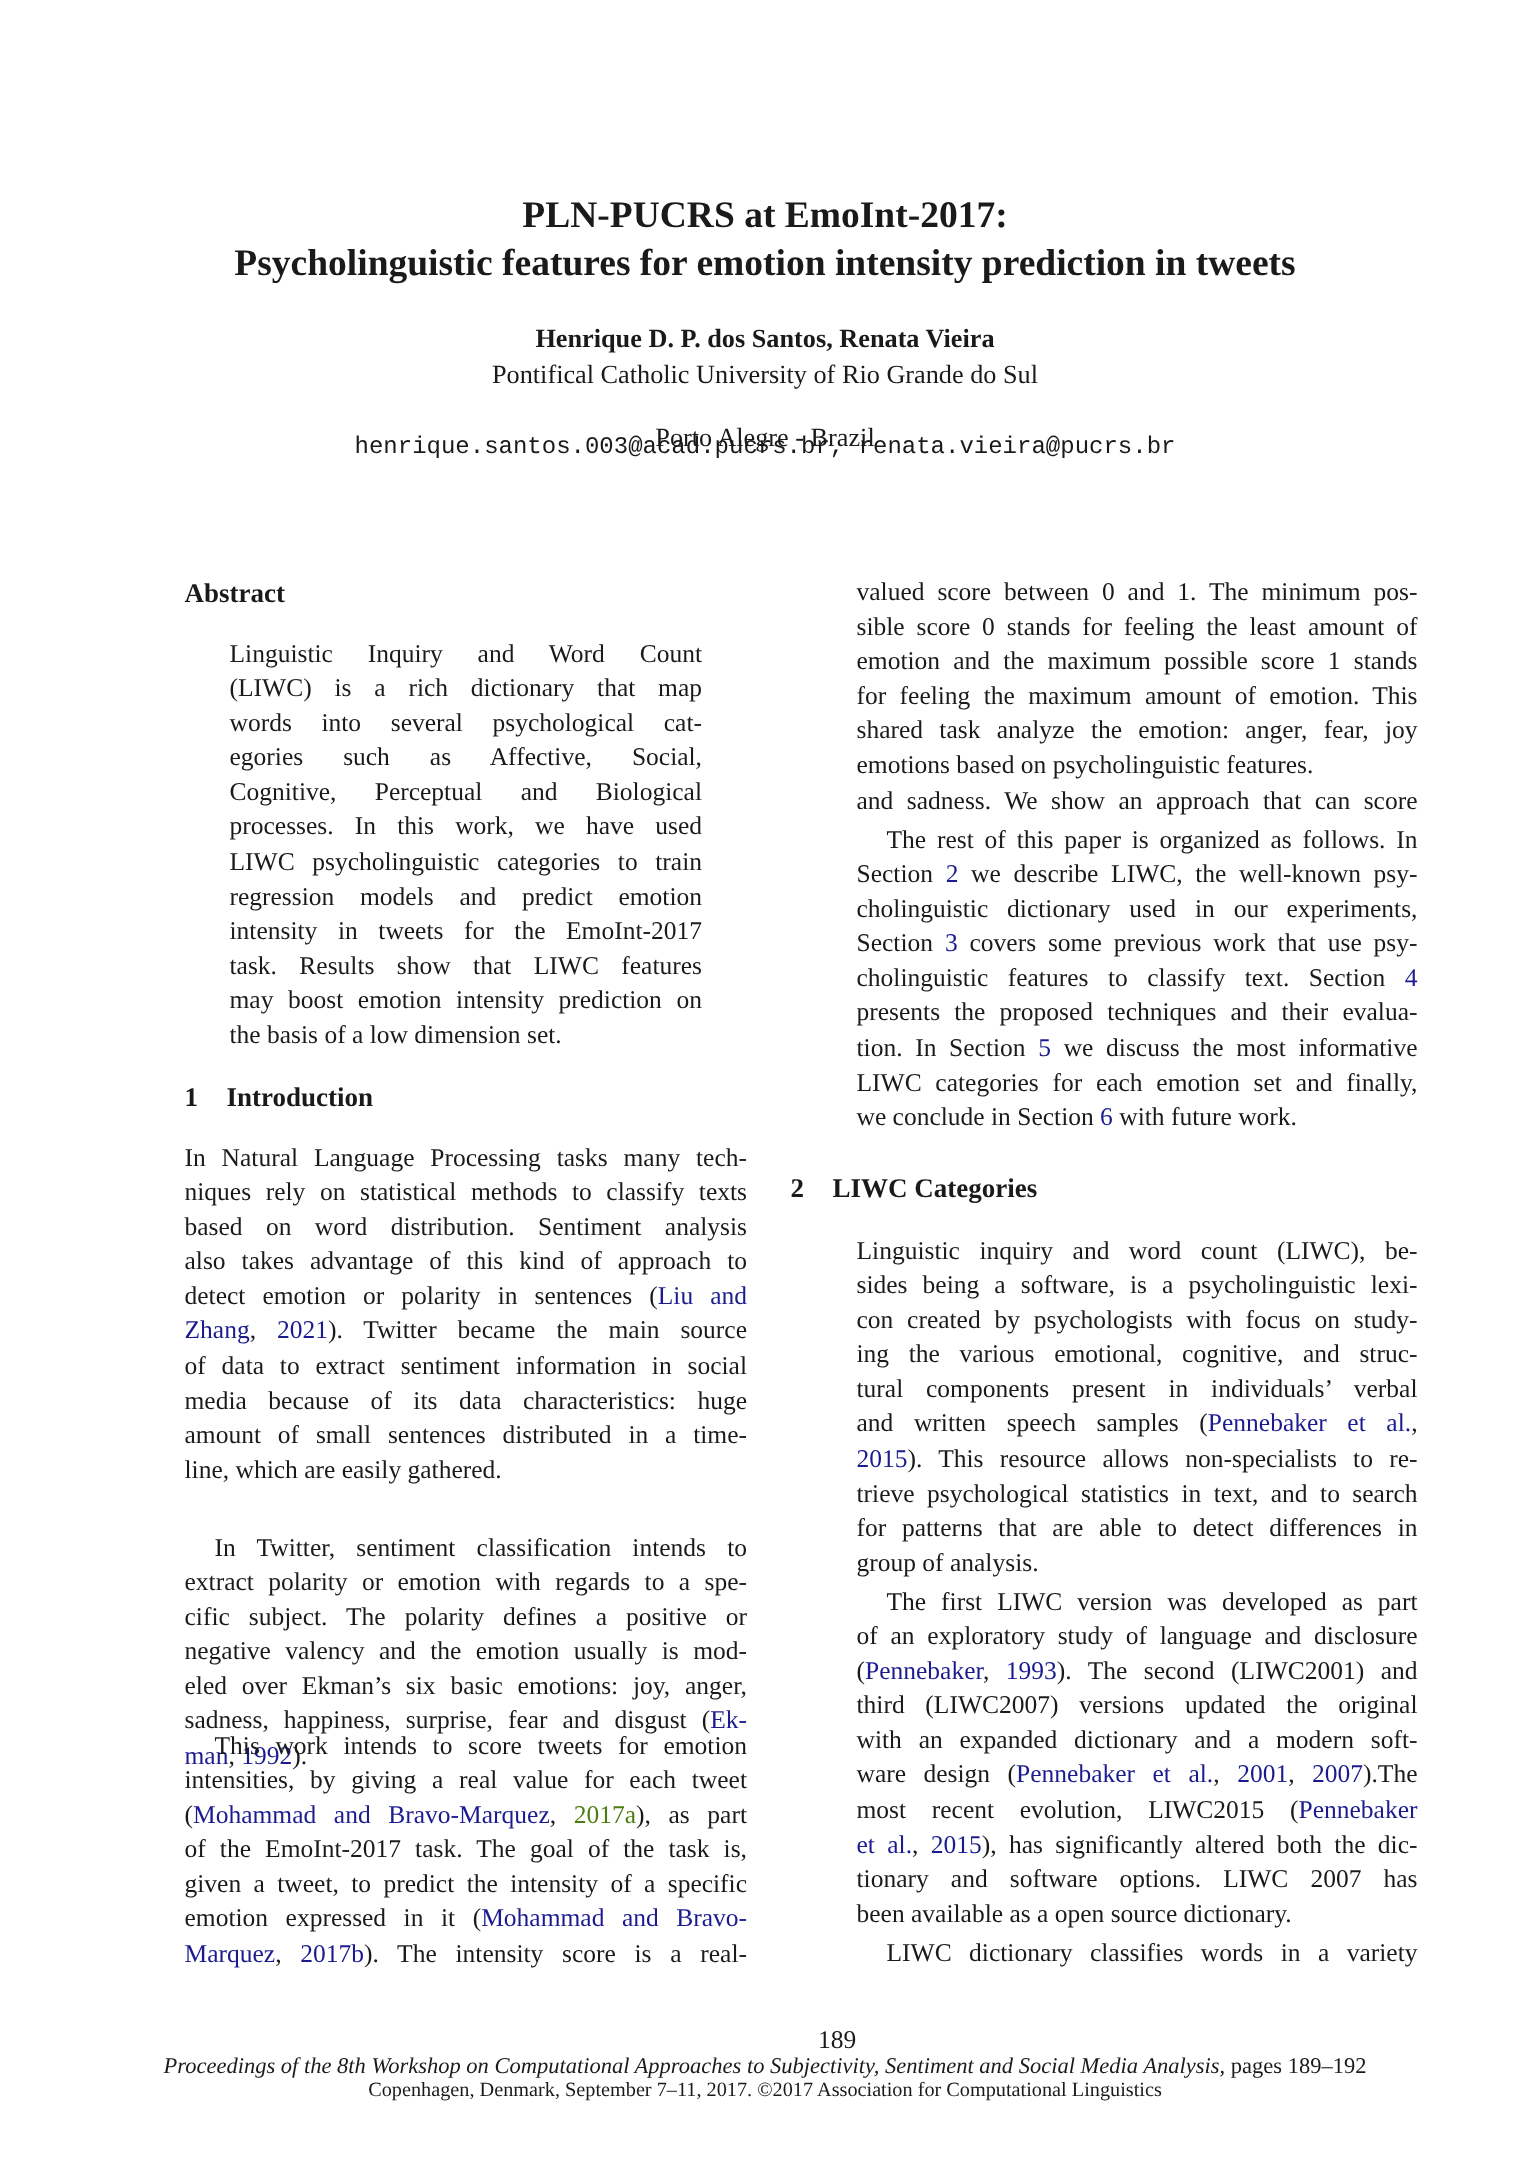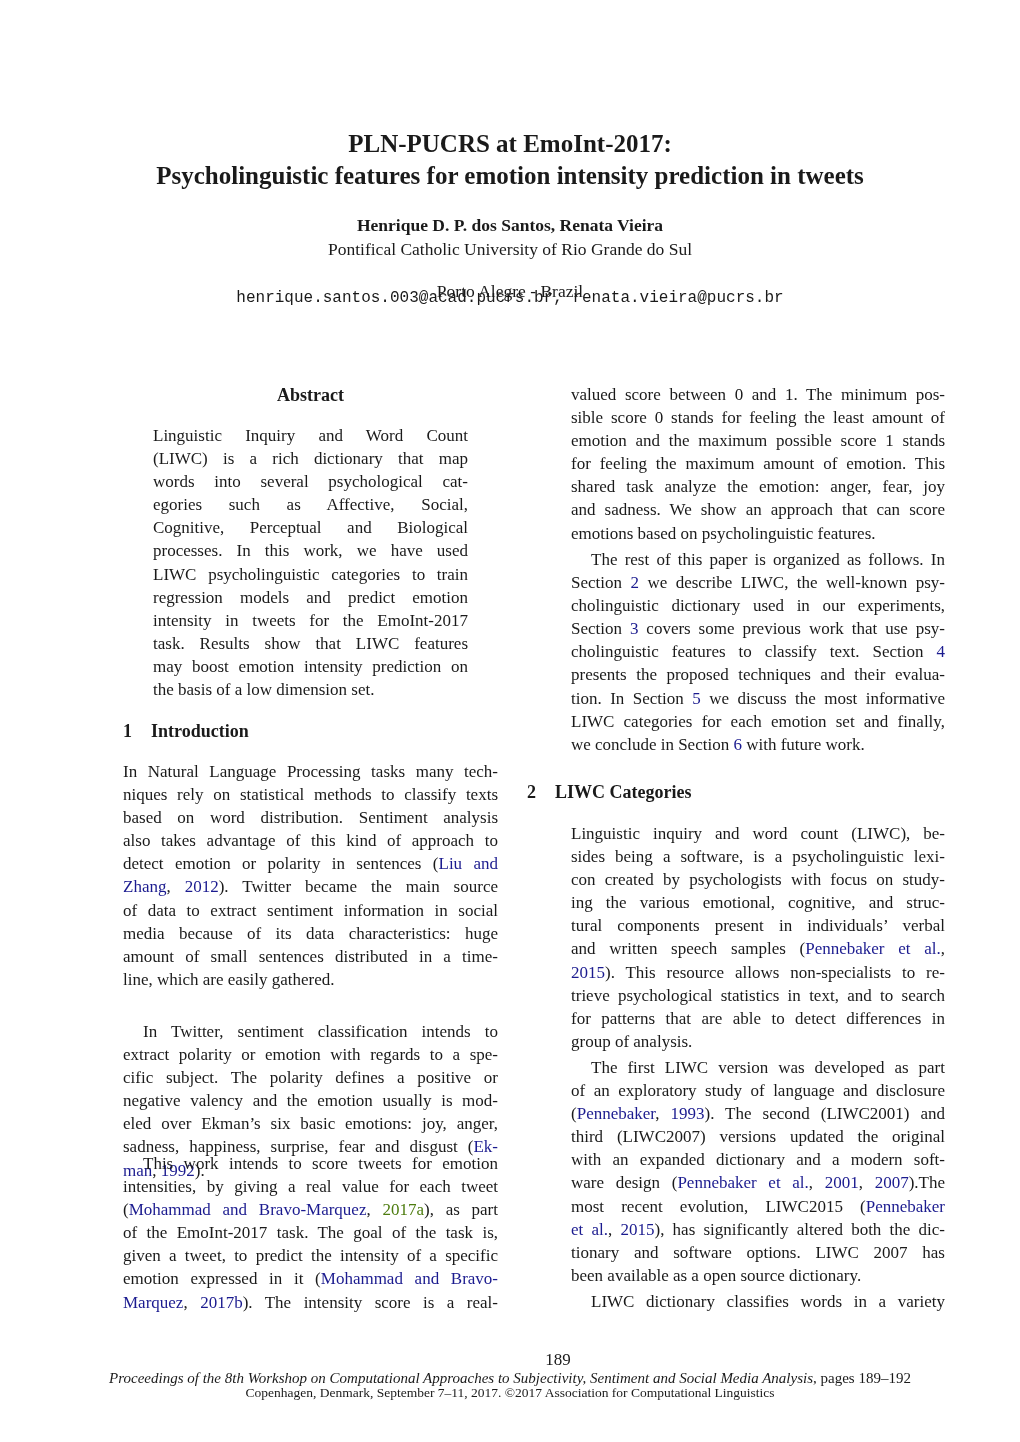--- a/index.html
+++ b/index.html
@@ -11,21 +11,21 @@
   .t2 { top: 160px; }
   .authors { position: absolute; top: 214px; left: 0; width: 1020px; text-align: center;
              font-weight: bold; font-size: 17.5px; line-height: 23px; }
   .affil { position: absolute; left: 0; width: 1020px; text-align: center; font-size: 17.5px; line-height: 23px; }
   .a1 { top: 238px; } .a2 { top: 262px; margin-top: 18px; }
   .emails { position: absolute; top: 286px; left: 0; width: 1020px; text-align: center;
             font-family: "Liberation Mono", "DejaVu Sans Mono", monospace; font-size: 16px; line-height: 24px; }
   .col { position: absolute; font-size: 17px; line-height: 23.1px; text-align: justify; }
   .left { left: 123px; width: 375px; }
   .right { left: 527px; width: 374px; margin-left: 44px; }
-  .abstract-title { position: absolute; top: 383px; left: 123px; width: 375px; text-align: center;
+  .abstract-title { position: absolute; top: 383px; left: 123px; width: 375px; 
                     font-weight: bold; font-size: 18px; line-height: 24px; }
   .abstract { position: absolute; top: 424px; left: 153px; width: 315px; font-size: 17px; line-height: 23.1px;
               text-align: justify; }
   .section-h { position: absolute; font-weight: bold; font-size: 18px; line-height: 24px; }
   .section-h .num { display: inline-block; width: 28px; }
   .line { display: block; text-align: justify; text-align-last: justify; white-space: nowrap; height: 23.1px; }
   .line.last { text-align-last: left; }
   a.cite { color: #1b1b8f; text-decoration: none; }
   .footer { position: absolute; left: 0; width: 1020px; text-align: center; }
   .pagenum { top: 1350px; font-size: 17px; line-height: 20px; padding-left: 48px; }
@@ -62,21 +62,21 @@
 <div class="section-h" style="top:719px; left:123px;">
   <span class="num">1</span><span>Introduction</span>
 </div>
 
 <div class="col left" style="top:760px;">
   <span class="line">In Natural Language Processing tasks many tech-</span>
   <span class="line">niques rely on statistical methods to classify texts</span>
   <span class="line">based on word distribution. Sentiment analysis</span>
   <span class="line">also takes advantage of this kind of approach to</span>
   <span class="line"><span>detect emotion or polarity in sentences (</span><a class="cite" style="color: rgb(27, 27, 143);">Liu and</a></span>
-  <span class="line"><a class="cite" style="color: rgb(27, 27, 143);">Zhang</a><span>, </span><a class="cite" style="color: rgb(27, 27, 143);">2012</a><span>). Twitter became the main source</span></span>
+  <span class="line"><a class="cite" style="color: rgb(27, 27, 143);">Zhang</a><span>, </span><a class="cite" style="color: rgb(27, 27, 143);">2021</a><span>). Twitter became the main source</span></span>
   <span class="line">of data to extract sentiment information in social</span>
   <span class="line">media because of its data characteristics: huge</span>
   <span class="line">amount of small sentences distributed in a time-</span>
   <span class="line last">line, which are easily gathered.</span>
 </div>
 
 <div class="col left" style="top:991px;margin-top:29px;">
   <span class="line" style="text-indent:20px;">In Twitter, sentiment classification intends to</span>
   <span class="line">extract polarity or emotion with regards to a spe-</span>
   <span class="line">cific subject. The polarity defines a positive or</span>
@@ -95,22 +95,22 @@
   <span class="line"><span>emotion expressed in it (</span><a class="cite" style="color: rgb(27, 27, 143);">Mohammad and Bravo-</a></span>
   <span class="line"><a class="cite" style="color: rgb(27, 27, 143);">Marquez</a><span>, </span><a class="cite" style="color: rgb(27, 27, 143);">2017b</a><span>). The intensity score is a real-</span></span>
 </div>
 
 <div class="col right" style="top:383px;">
   <span class="line">valued score between 0 and 1. The minimum pos-</span>
   <span class="line">sible score 0 stands for feeling the least amount of</span>
   <span class="line">emotion and the maximum possible score 1 stands</span>
   <span class="line">for feeling the maximum amount of emotion. This</span>
   <span class="line">shared task analyze the emotion: anger, fear, joy</span>
+  <span class="line last">emotions based on psycholinguistic features.</span>
   <span class="line">and sadness. We show an approach that can score</span>
-  <span class="line last">emotions based on psycholinguistic features.</span>
 </div>
 
 <div class="col right" style="top:548px;">
   <span class="line" style="text-indent:20px;">The rest of this paper is organized as follows. In</span>
   <span class="line"><span>Section </span><a class="cite" style="color: rgb(27, 27, 143);">2</a><span> we describe LIWC, the well-known psy-</span></span>
   <span class="line">cholinguistic dictionary used in our experiments,</span>
   <span class="line"><span>Section </span><a class="cite" style="color: rgb(27, 27, 143);">3</a><span> covers some previous work that use psy-</span></span>
   <span class="line"><span>cholinguistic features to classify text. Section </span><a class="cite" style="color: rgb(27, 27, 143);">4</a></span>
   <span class="line">presents the proposed techniques and their evalua-</span>
   <span class="line"><span>tion. In Section </span><a class="cite" style="color: rgb(27, 27, 143);">5</a><span> we discuss the most informative</span></span>

